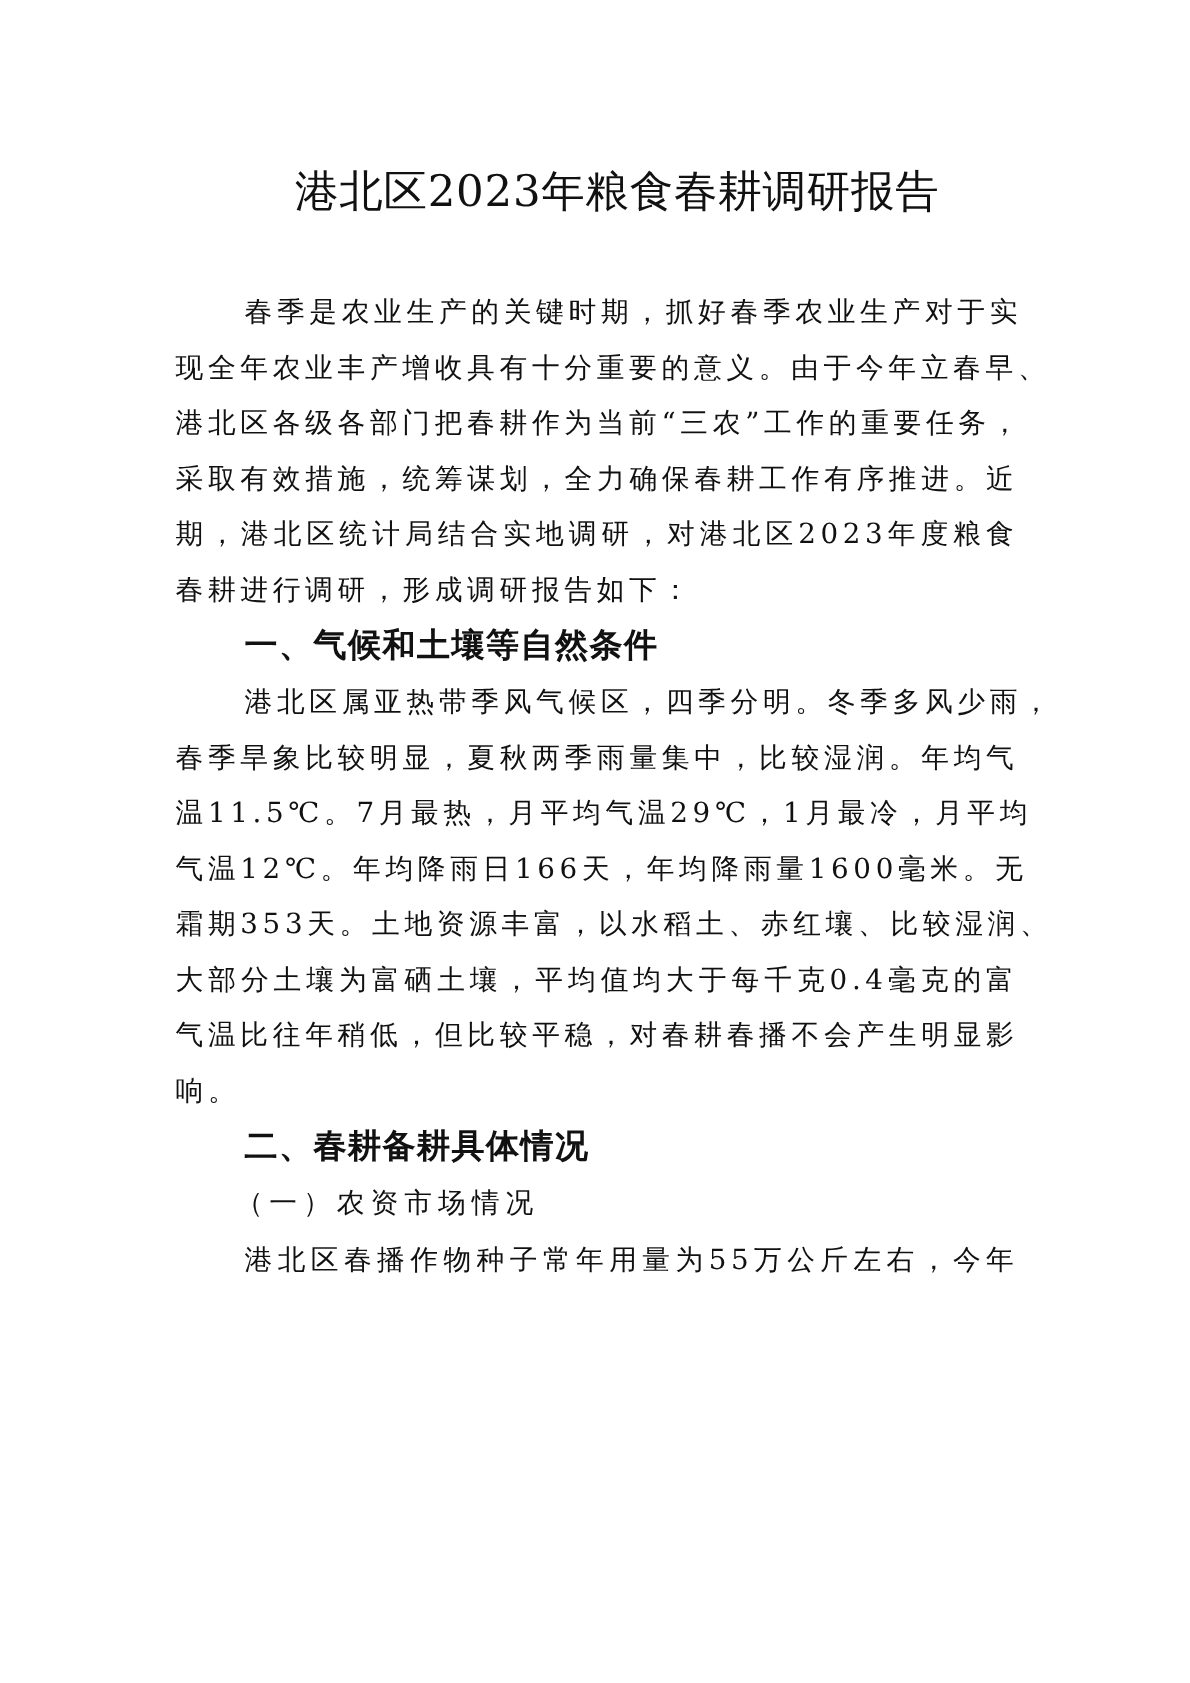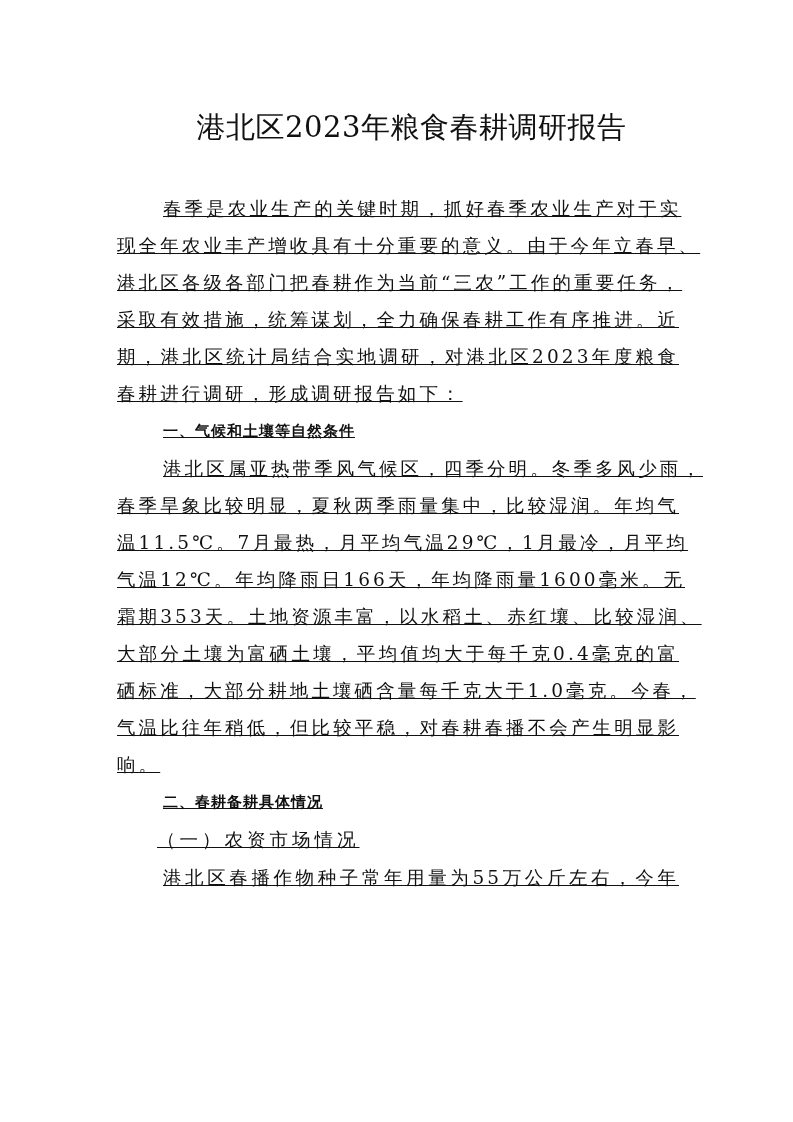--- a/index.html
+++ b/index.html
@@ -4,25 +4,25 @@
 <style>
   html, body { margin: 0; padding: 0; background: #ffffff; }
   body { width: 793px; height: 1122px; position: relative; overflow: hidden;
          font-family: "DejaVu Serif", "Liberation Serif", serif; color: #111; }
   .page { position: absolute; left: 0; top: 0; width: 793px; height: 1122px; background: #fff; }
   .title { position: absolute; top: 108px; left: 0; width: 793px; text-align: center;
            font-size: 29px; letter-spacing: 0.5px; color: #111;
            font-family: "DejaVu Serif", "Liberation Serif", serif; margin-left: 15px; }
   .body { position: absolute; left: 117px; top: 190px; width: 562px; }
   .line { height: 37px; line-height: 37px; font-size: 18.5px; white-space: nowrap;
-          letter-spacing: 3.1px; text-align: justify; text-align-last: justify; text-decoration: underline; }
+          letter-spacing: 3.1px; text-align: justify; text-align-last: justify; }
   .line.last { text-align-last: left; }
   .line.indent { padding-left: 46px; }
   .h1 { font-family: "DejaVu Sans", "Liberation Sans", sans-serif; font-weight: bold;
-        font-size: 15px; letter-spacing: 1px; padding-left: 46px; text-align-last: left; height: 38px; line-height: 38px; }
+        font-size: 22px; letter-spacing: 1px; padding-left: 46px; text-align-last: left; height: 38px; line-height: 38px; }
   .h2 { padding-left: 40px; text-align-last: left; letter-spacing: 4px; height: 38px; line-height: 38px; }
 </style>
 </head>
 <body>
 
 <div class="page">
   <div class="title">港北区2023年粮食春耕调研报告</div>
   <div class="body">
     <div class="line indent">春季是农业生产的关键时期，抓好春季农业生产对于实</div>
     <div class="line">现全年农业丰产增收具有十分重要的意义。由于今年立春早、</div>
@@ -30,20 +30,19 @@
     <div class="line">采取有效措施，统筹谋划，全力确保春耕工作有序推进。近</div>
     <div class="line">期，港北区统计局结合实地调研，对港北区2023年度粮食</div>
     <div class="line last">春耕进行调研，形成调研报告如下：</div>
     <div class="line h1">一、气候和土壤等自然条件</div>
     <div class="line indent">港北区属亚热带季风气候区，四季分明。冬季多风少雨，</div>
     <div class="line">春季旱象比较明显，夏秋两季雨量集中，比较湿润。年均气</div>
     <div class="line">温11.5℃。7月最热，月平均气温29℃，1月最冷，月平均</div>
     <div class="line">气温12℃。年均降雨日166天，年均降雨量1600毫米。无</div>
     <div class="line">霜期353天。土地资源丰富，以水稻土、赤红壤、比较湿润、</div>
     <div class="line">大部分土壤为富硒土壤，平均值均大于每千克0.4毫克的富</div>
-    <div class="line">硒标准，大部分耕地土壤硒含量每千克大于1.0毫克。今春，</div>
     <div class="line">气温比往年稍低，但比较平稳，对春耕春播不会产生明显影</div>
     <div class="line last">响。</div>
     <div class="line h1">二、春耕备耕具体情况</div>
     <div class="line h2">（一）农资市场情况</div>
     <div class="line indent">港北区春播作物种子常年用量为55万公斤左右，今年</div>
   </div>
 </div>
 
 </body></html>

